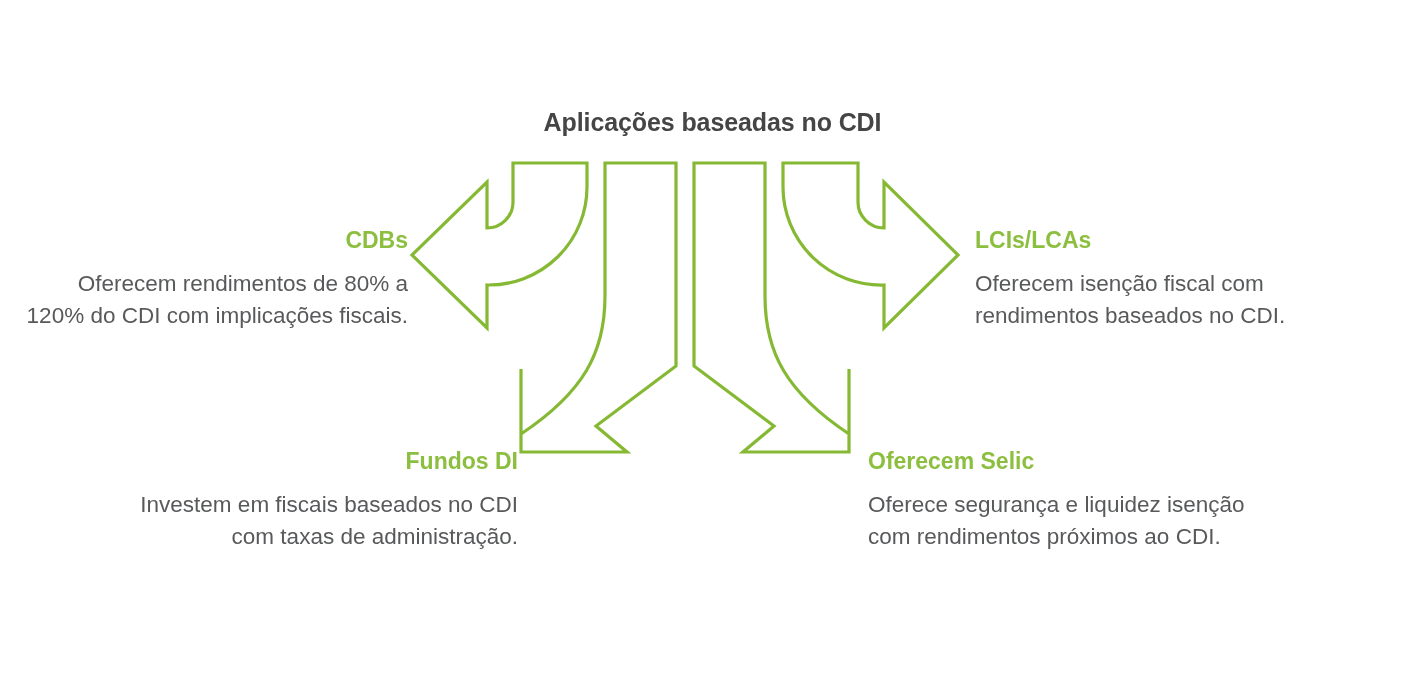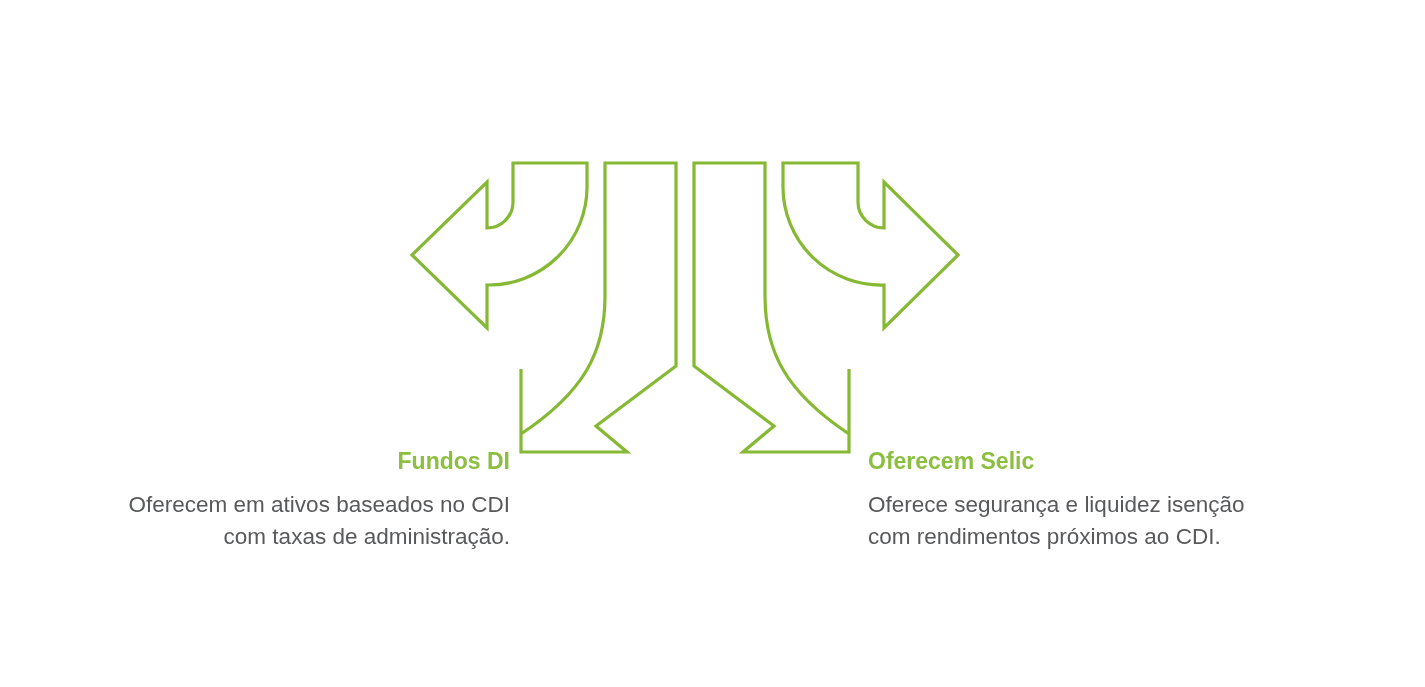--- a/index.html
+++ b/index.html
@@ -68,21 +68,21 @@
   }
 
   
   #node-cdbs {
     left: 24px;
     top: 228px;
     width: 384px;
     text-align: right;
   }
   #node-fundos-di {
-    left: 86px;
+    left: 94px;
     top: 449px;
     width: 424px;
     text-align: right;
   }
 
   
   #node-lcis-lcas {
     left: 975px;
     top: 228px;
     width: 412px;
@@ -93,20 +93,21 @@
     top: 449px;
     width: 420px;
     text-align: left;
   }
 </style>
 </head>
 <body>
 
 <div id="canvas">
 
+  <div id="diagram-title">Aplicações baseadas no CDI</div>
 
   <svg id="arrow-graphic" viewBox="0 0 1425 687" xmlns="http://www.w3.org/2000/svg">
 
     <path class="arrow-path" stroke="#86B933" d="M 513 163
              L 513 202
              A 26 26 0 0 1 487 228
              L 487 182
              L 412 255
              L 487 328
              L 487 285
@@ -141,25 +142,33 @@
              A 26 26 0 0 0 884 228
              L 884 182
              L 958 255
              L 884 328
              L 884 285
              A 98 98 0 0 1 783 187
              L 783 163
              Z"></path>
   </svg>
 
+  <div class="node-block" id="node-cdbs">
+    <div class="node-title" style="color:#8CBF3F">CDBs</div>
+    <div class="node-desc">Oferecem rendimentos de 80% a 120% do CDI com implicações fiscais.</div>
+  </div>
 
+  <div class="node-block" id="node-lcis-lcas">
+    <div class="node-title" style="color:#8CBF3F">LCIs/LCAs</div>
+    <div class="node-desc">Oferecem isenção fiscal com rendimentos baseados no CDI.</div>
+  </div>
 
   <div class="node-block" id="node-fundos-di">
     <div class="node-title" style="color:#8CBF3F">Fundos DI</div>
-    <div class="node-desc">Oferecem em ativos baseados no CDI com taxas de administração.</div>
+    <div class="node-desc">Investem em fiscais baseados no CDI com taxas de administração.</div>
   </div>
 
   <div class="node-block" id="node-tesouro-selic">
     <div class="node-title" style="color:#8CBF3F">Oferecem Selic</div>
     <div class="node-desc">Oferece segurança e liquidez isenção com rendimentos próximos ao CDI.</div>
   </div>
 
 </div>
 
 </body></html>

